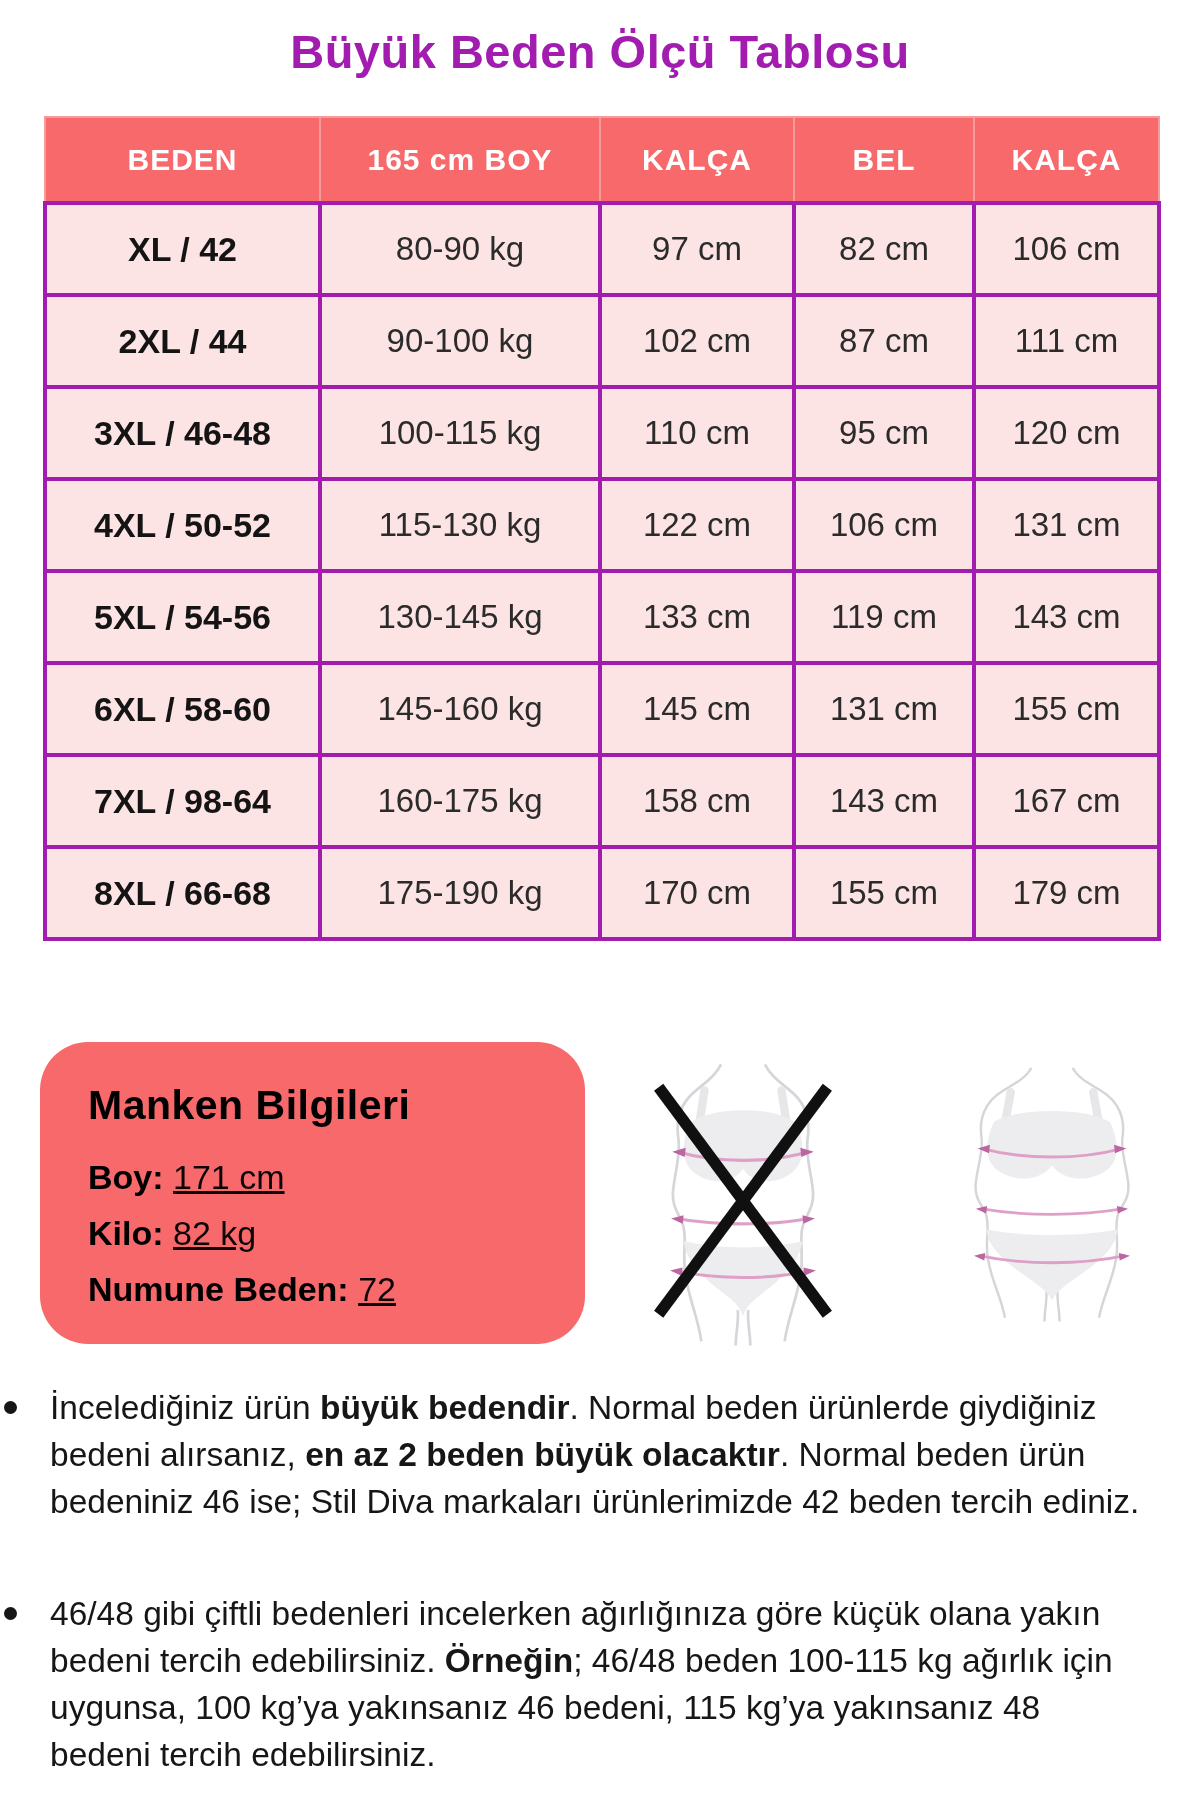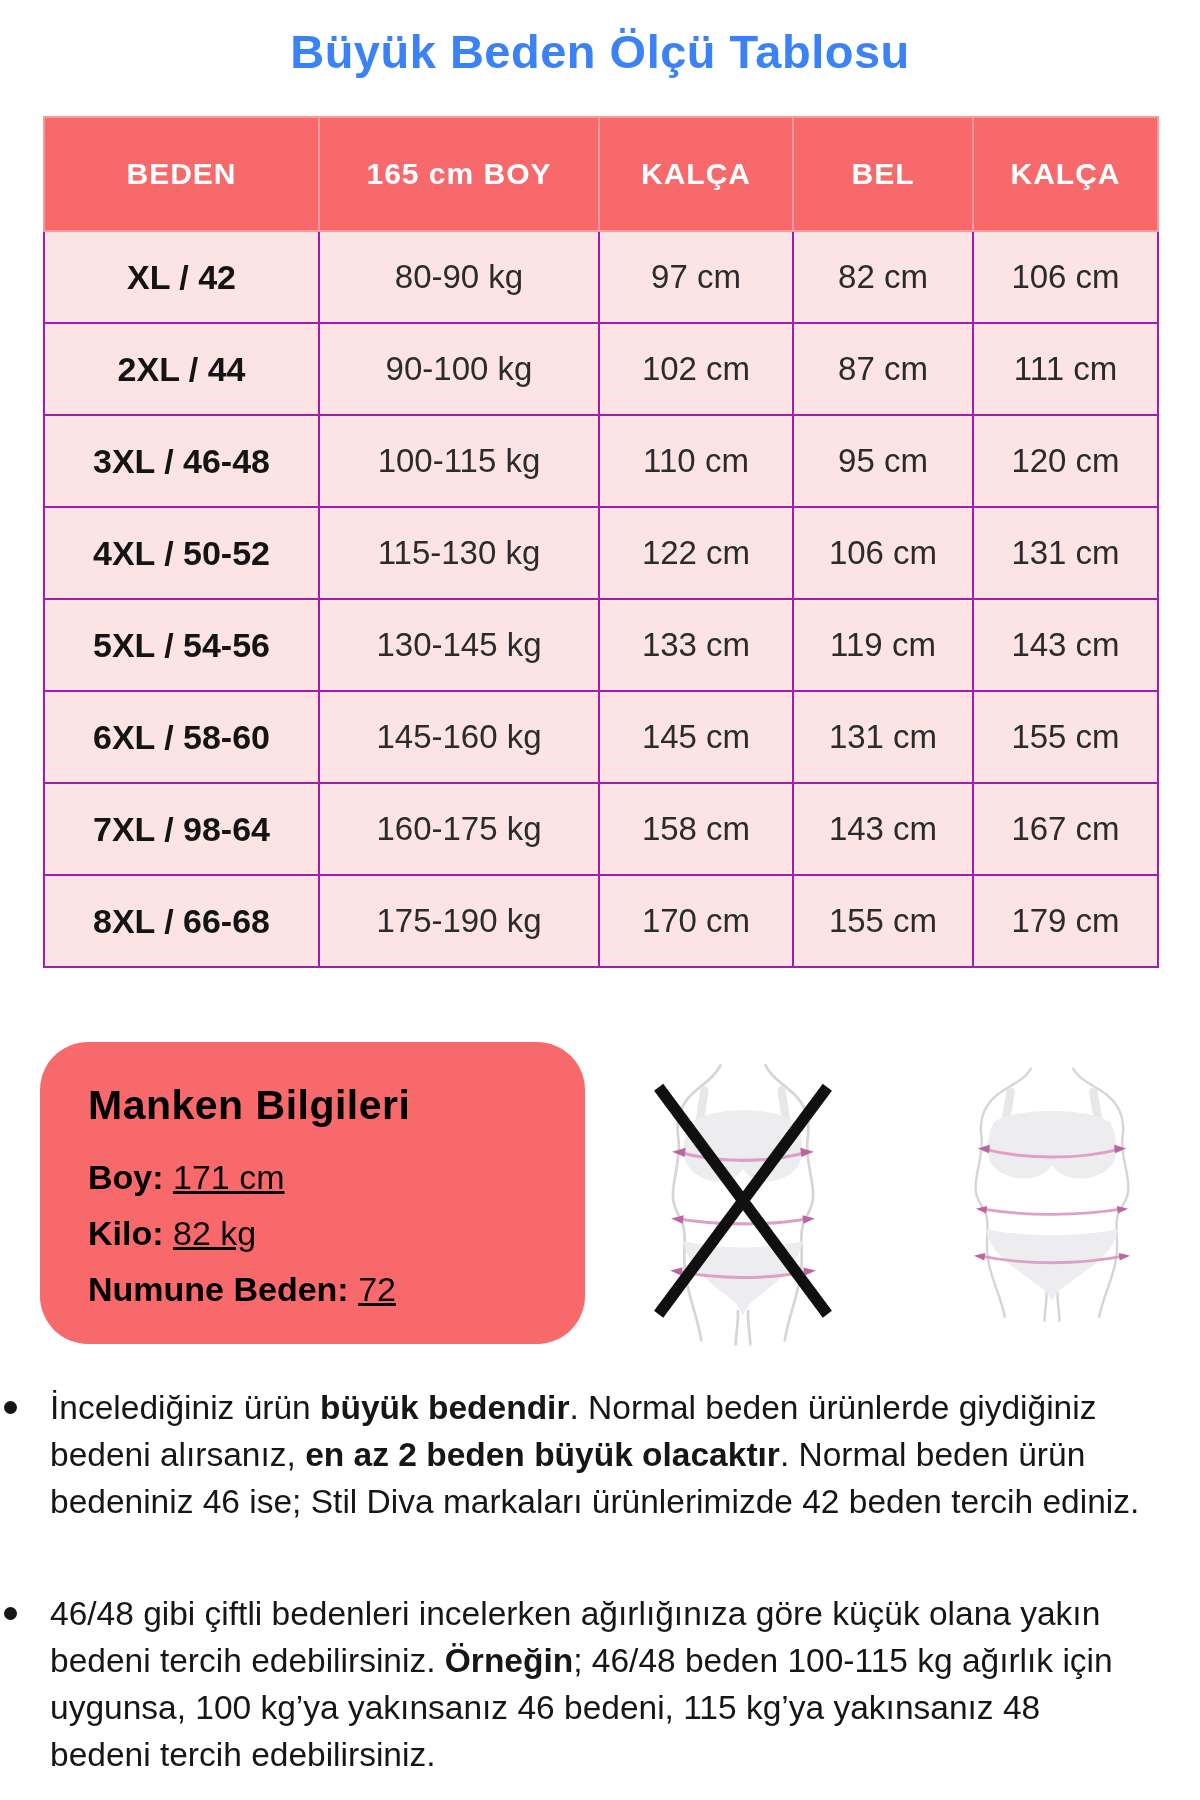--- a/index.html
+++ b/index.html
@@ -3,35 +3,35 @@
 <meta charset="utf-8">
 <style>
   html,body{margin:0;padding:0;background:#ffffff;}
   *{box-sizing:border-box;}
   body{font-family:"Liberation Sans","DejaVu Sans",sans-serif;color:#1e1e1e;}
   #page{position:relative;width:1200px;height:1800px;background:#fff;overflow:hidden;}
 
   .page-title{
     position:absolute;top:24px;left:0;width:100%;
     text-align:center;font-size:47px;font-weight:800;letter-spacing:.5px;
-    color:#3b82f6;
+    color:#a21caf;
   }
 
   table.size-table{
     position:absolute;left:43px;top:116px;width:1114px;
     border-collapse:collapse;table-layout:fixed;
   }
   table.size-table th{
     background:#f7696b;color:#ffffff;font-weight:bold;
-    font-size:30px;letter-spacing:1px;height:114px;
+    font-size:30px;letter-spacing:1px;height:86px;
     border:2px solid #f79a9c;
   }
   table.size-table td{
     background:#fce3e4;height:92px;text-align:center;vertical-align:middle;
-    border:2px solid #a21caf;font-size:33px;color:#2b2b2b;
+    border:4px solid #a21caf;font-size:33px;color:#2b2b2b;
   }
   table.size-table td.c-size{font-weight:bold;color:#141414;font-size:34px;}
 
   .footnote{
     position:absolute;top:966px;left:0;width:100%;
     text-align:center;font-size:34px;color:#161616;
   }
 
   .model-card{
     position:absolute;left:40px;top:1042px;width:545px;height:302px;

